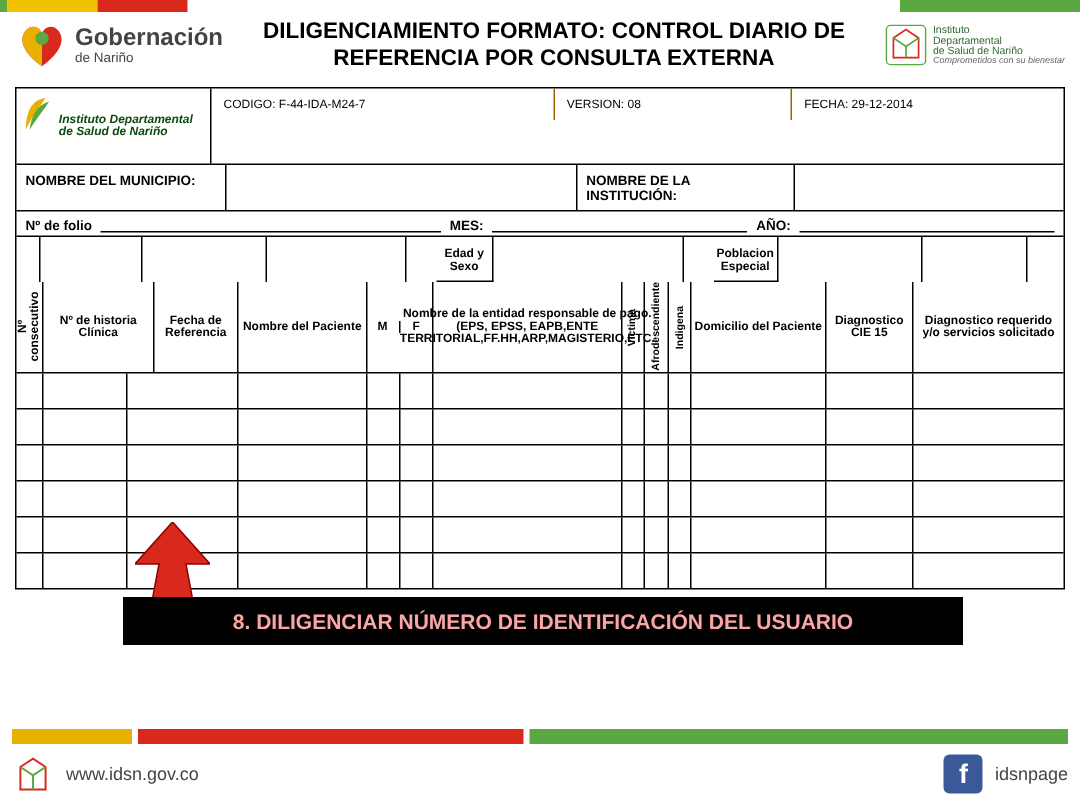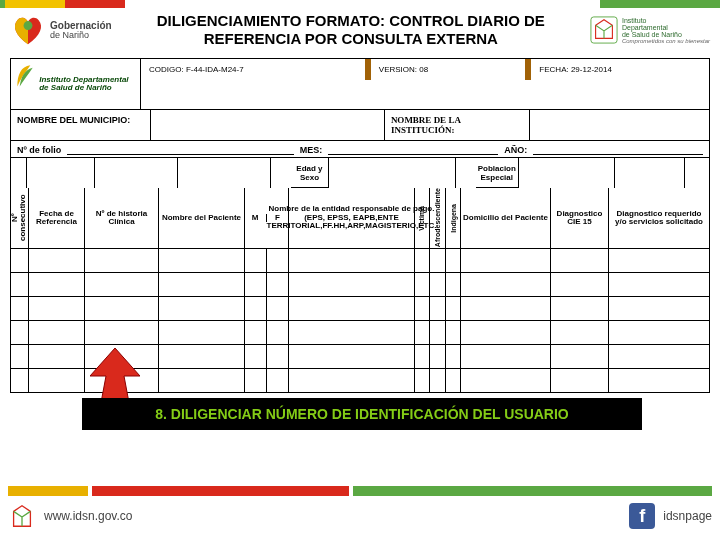--- a/index.html
+++ b/index.html
@@ -27,21 +27,21 @@
     align-items: center;
     padding: 4px 10px 6px;
     gap: 8px;
   }
   .logo-left, .logo-right { display: flex; align-items: center; gap: 4px; }
   .heart {
     width: 36px; height: 32px; position: relative;
   }
   .heart svg { width: 100%; height: 100%; }
   .gob-text { font-size: 9px; color: #444; line-height: 1; }
-  .gob-text strong { font-size: 10px; display: block; }
+  .gob-text strong { font-size: 16px; display: block; }
   .title {
     flex: 1;
     text-align: center;
     font-weight: bold;
     font-size: 15px;
     line-height: 1.2;
     padding: 0 6px;
   }
   .logo-right .cube {
     width: 28px; height: 28px;
@@ -79,35 +79,35 @@
     font-size: 10px;
     padding: 4px 0;
     border-bottom: 1px solid #000;
     filter: blur(0.4px);
   }
   .fw-codes {
     display: flex;
     font-size: 8px;
     filter: blur(0.5px);
   }
-  .fw-codes div { padding: 6px 8px; border-right: 6px solid #a16207; }
+  .fw-codes div { padding: 6px 8px; border-right: 1px solid #a16207; }
   .fw-codes div:nth-child(1){ flex: 1.8;}
   .fw-codes div:nth-child(2){ flex: 1.2;}
   .fw-codes div:nth-child(3){ flex: 1.4; border-right: none;}
 
   .row-mun {
     display: flex;
     border-bottom: 1px solid #000;
     font-size: 9px;
     filter: blur(0.4px);
   }
   .row-mun .lab { padding: 5px 6px; font-weight: bold; }
   .row-mun .cell-a { width: 140px; border-right: 1px solid #000;}
   .row-mun .cell-b { flex: 1.3; border-right: 1px solid #000;}
-  .row-mun .cell-c { width: 145px; border-right: 1px solid #000; font-family: Liberation Serif, serif;}
+  .row-mun .cell-c { width: 145px; border-right: 1px solid #000;}
   .row-mun .cell-d { flex: 1;}
 
   .row-folio {
     display: flex;
     border-bottom: 1px solid #000;
     font-size: 9px;
     align-items: flex-end;
     padding: 4px 6px 2px;
     gap: 6px;
     filter: blur(0.4px);
@@ -169,21 +169,21 @@
     top: 348px;
     width: 50px;
     height: 60px;
   }
   .callout {
     position: absolute;
     left: 82px;
     top: 398px;
     width: 560px;
     background: #000;
-    color: #84cc16;
+    color: #fca5a5;
     text-align: center;
     font-weight: bold;
     font-size: 14px;
     padding: 8px 14px;
   }
 
   .footer {
     position: absolute;
     bottom: 0;
     left: 0;
@@ -304,22 +304,22 @@
     <div class="gh c6"></div>
     <div class="gh c7">Poblacion Especial</div>
     <div class="gh c8"></div>
     <div class="gh c9"></div>
     <div class="gh c10"></div>
   </div>
   <div class="grid-head gh-mid">
     <div class="gh c1">
         <span class="vtext">Nº consecutivo</span>
       </div>
+    <div class="gh c3">Nº de historia Clínica</div>
     <div class="gh c2">Fecha de Referencia</div>
-    <div class="gh c3">Nº de historia Clínica</div>
     <div class="gh c4">Nombre del Paciente</div>
     <div class="gh c5" style="padding:0">
         <div class="sub5">
           <div>M</div>
           <div>F</div>
         </div>
       </div>
     <div class="gh c6">Nombre de la entidad responsable de pago. (EPS, EPSS, EAPB,ENTE TERRITORIAL,FF.HH,ARP,MAGISTERIO,ETC.</div>
     <div class="gh c7" style="padding:0">
         <div class="sub7">

